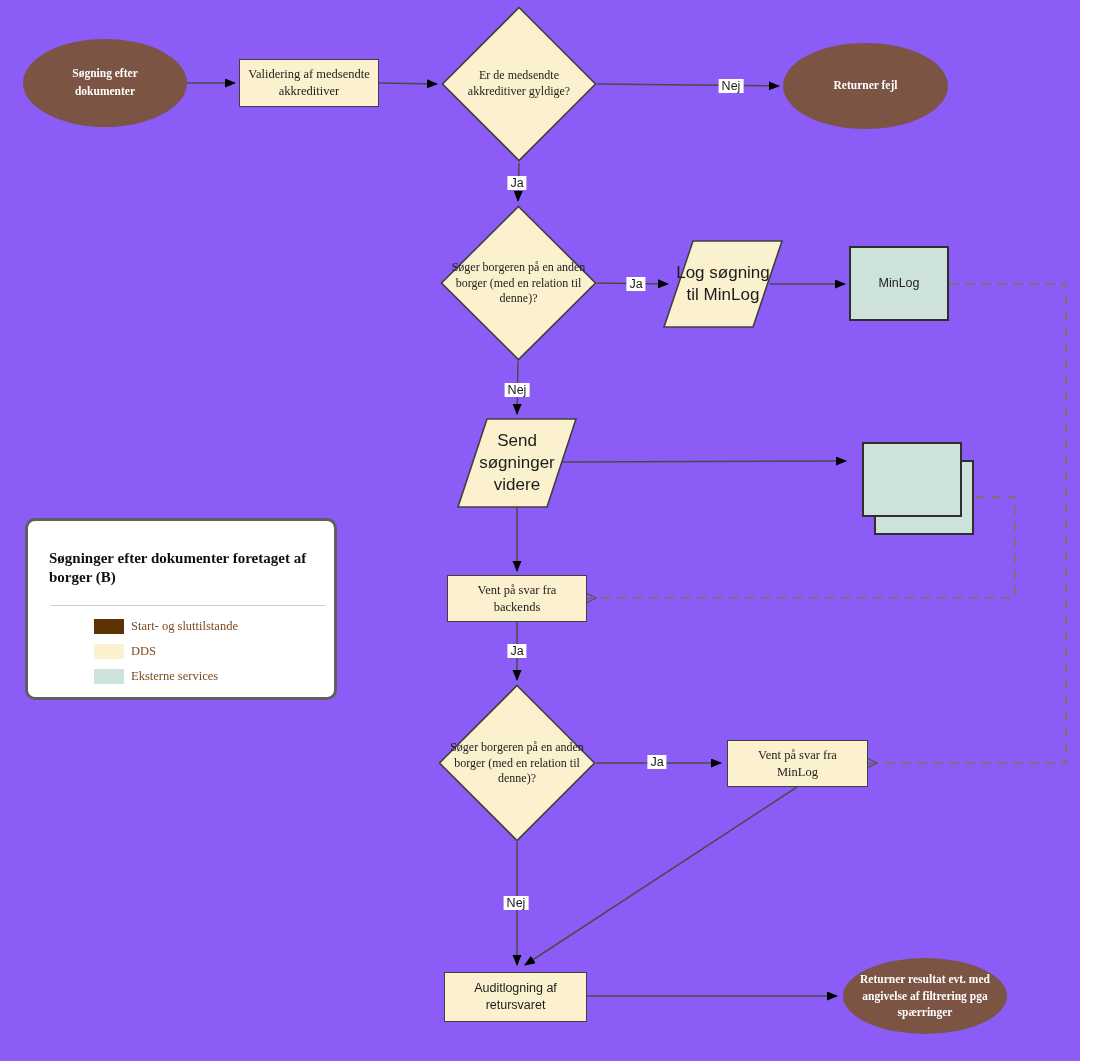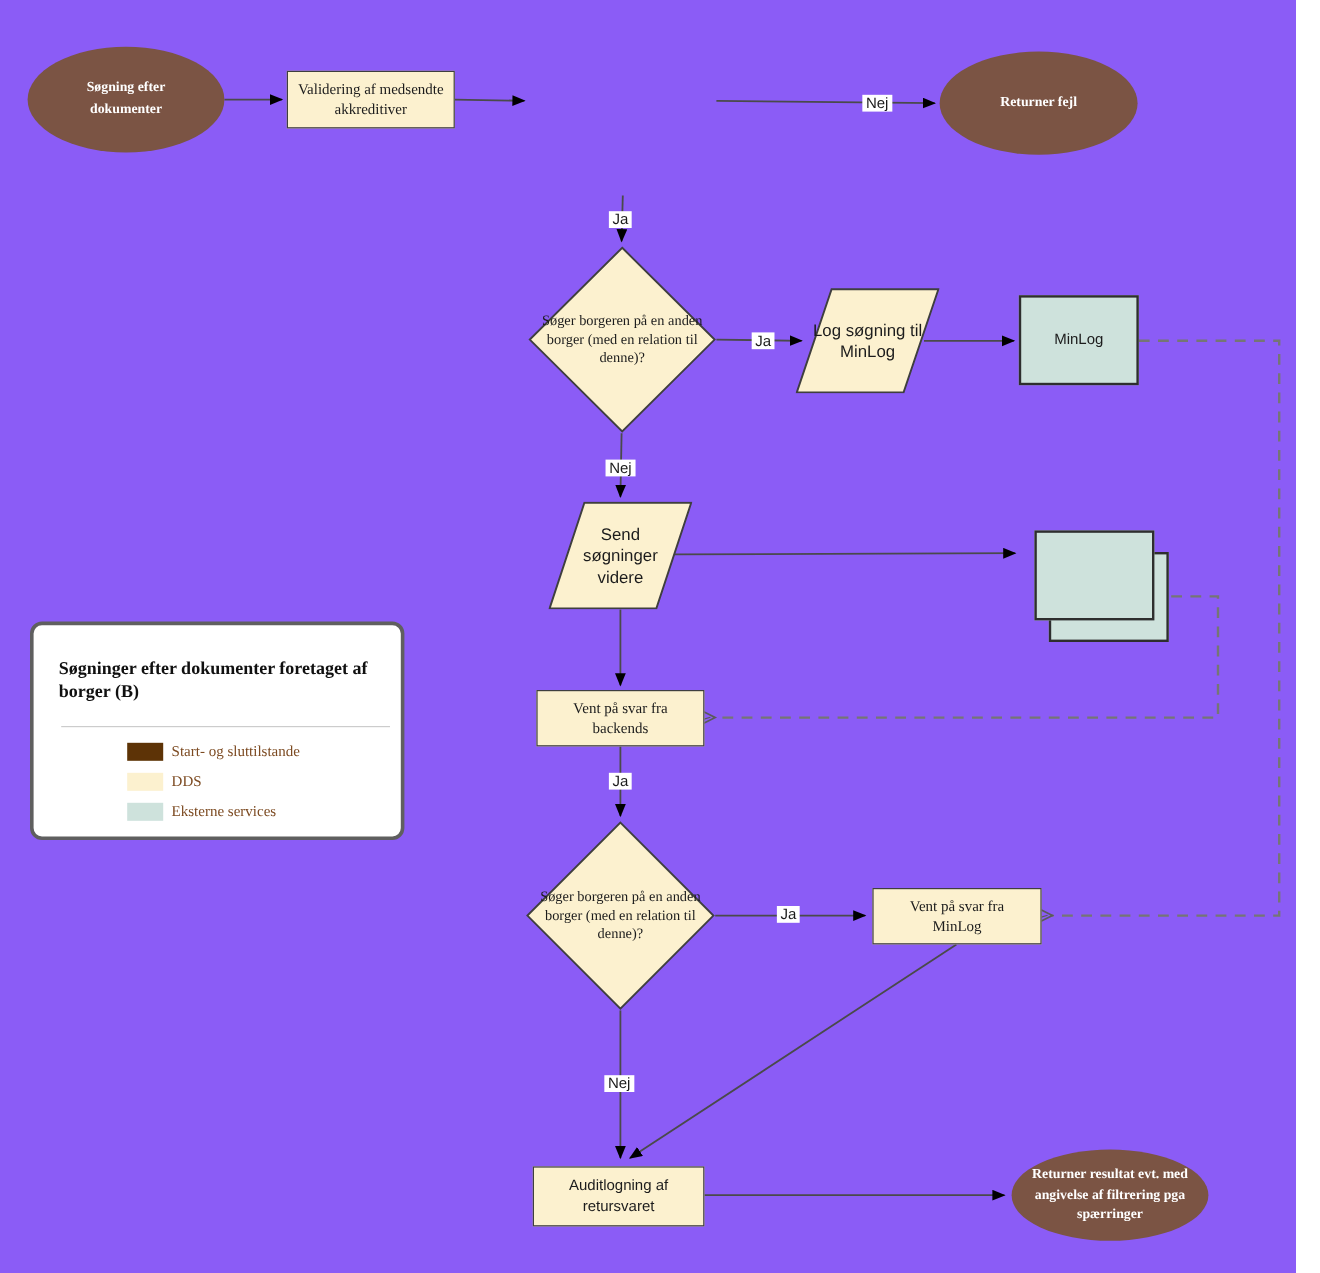--- a/index.html
+++ b/index.html
@@ -15,38 +15,38 @@
   .sans  { font-family:"Liberation Sans","DejaVu Sans",sans-serif; }
 
   .ellipse { border-radius:50%; color:#ffffff; font-weight:bold; font-size:11.5px; line-height:1.55; }
   .rect    { border:1.6px solid #3f3f3f; font-size:12.5px; line-height:1.35; color:#1c1c1c; }
   .ext     { border:2px solid #2e2e2e; font-size:12.5px; line-height:1.35; color:#1c1c1c; }
 
   .shape-node { z-index:2; }
   .shape-node svg { position:absolute; left:0; top:0; width:100%; height:100%; }
   .shape-label { position:absolute; left:50%; top:50%; transform:translate(-50%,-50%);
                  text-align:center; font-size:12px; line-height:1.3; color:#1c1c1c; width:150px; }
-  .para-label { font-size:14px; width:100px; }
+  .para-label { font-size:17px; width:100px; }
 
   .edge-label { position:absolute; transform:translate(-50%,-50%); background:#ffffff;
                 padding:0 3px; font-size:12.5px; color:#1a1a1a; z-index:3;
                 font-family:"Liberation Sans","DejaVu Sans",sans-serif; }
 
   .ellipse .lbl { width:112px; }
   .ellipse .lbl-wide { width:152px; }
 
   
   #legend { position:absolute; left:25px; top:508px; width:312px; height:182px;
             border:3px solid #5f5f5f; border-radius:10px; background:#ffffff;
             z-index:2; box-sizing:border-box;margin-top:10px; }
   #legend-title { position:absolute; left:21px; top:28px; width:280px;
                   font-weight:bold; font-size:15px; line-height:1.25; color:#101010; }
   #legend-divider { position:absolute; left:23px; top:84px; width:274px; height:1px;
                     background:#cccccc; }
-  .legend-item { position:absolute; left:55px; height:16px; display:flex;
+  .legend-item { position:absolute; left:43px; height:16px; display:flex;
                  align-items:center;padding-left:23px; }
   .legend-swatch { width:30px; height:15px; margin-right:7px; flex:0 0 auto; }
   .legend-label { font-size:12.5px; color:#7c4a21; white-space:nowrap; }
 </style>
 </head>
 <body>
 
 <div id="canvas">
 
   <svg id="edges">
@@ -82,20 +82,26 @@
   </svg>
 
   <div class="node ellipse serif" style="left: 23px; top: 39px; width: 164px; height: 88px; background-color: rgb(123, 84, 68);">
     <div class="lbl">Søgning efter dokumenter</div>
   </div>
 
   <div class="node rect serif" style="left: 239px; top: 59px; width: 140px; height: 48px; background-color: rgb(252, 241, 207);">
     <div style="width:132px;">Validering af medsendte akkreditiver</div>
   </div>
 
+  <div class="node shape-node" style="left:441px; top:6px; width:156px; height:156px;">
+    <svg viewBox="0 0 156 156" preserveAspectRatio="none">
+      <polygon points="78,1.5 154.5,78 78,154.5 1.5,78" stroke="#3f3f3f" stroke-width="1.6" fill="#fcf1cf"></polygon>
+    </svg>
+    <div class="shape-label serif" style="width:125px;">Er de medsendte akkreditiver gyldige?</div>
+  </div>
 
   <div class="node ellipse serif" style="left: 783px; top: 43px; width: 165px; height: 86px; background-color: rgb(123, 84, 68);">
     <div class="lbl">Returner fejl</div>
   </div>
 
   <div class="node shape-node" style="left:440px; top:205px; width:157px; height:156px;">
     <svg viewBox="0 0 157 156" preserveAspectRatio="none">
       <polygon points="78.5,1.5 155.5,78 78.5,154.5 1.5,78" stroke="#3f3f3f" stroke-width="1.6" fill="#fcf1cf"></polygon>
     </svg>
     <div class="shape-label serif">Søger borgeren på en anden borger (med en relation til denne)?</div>

